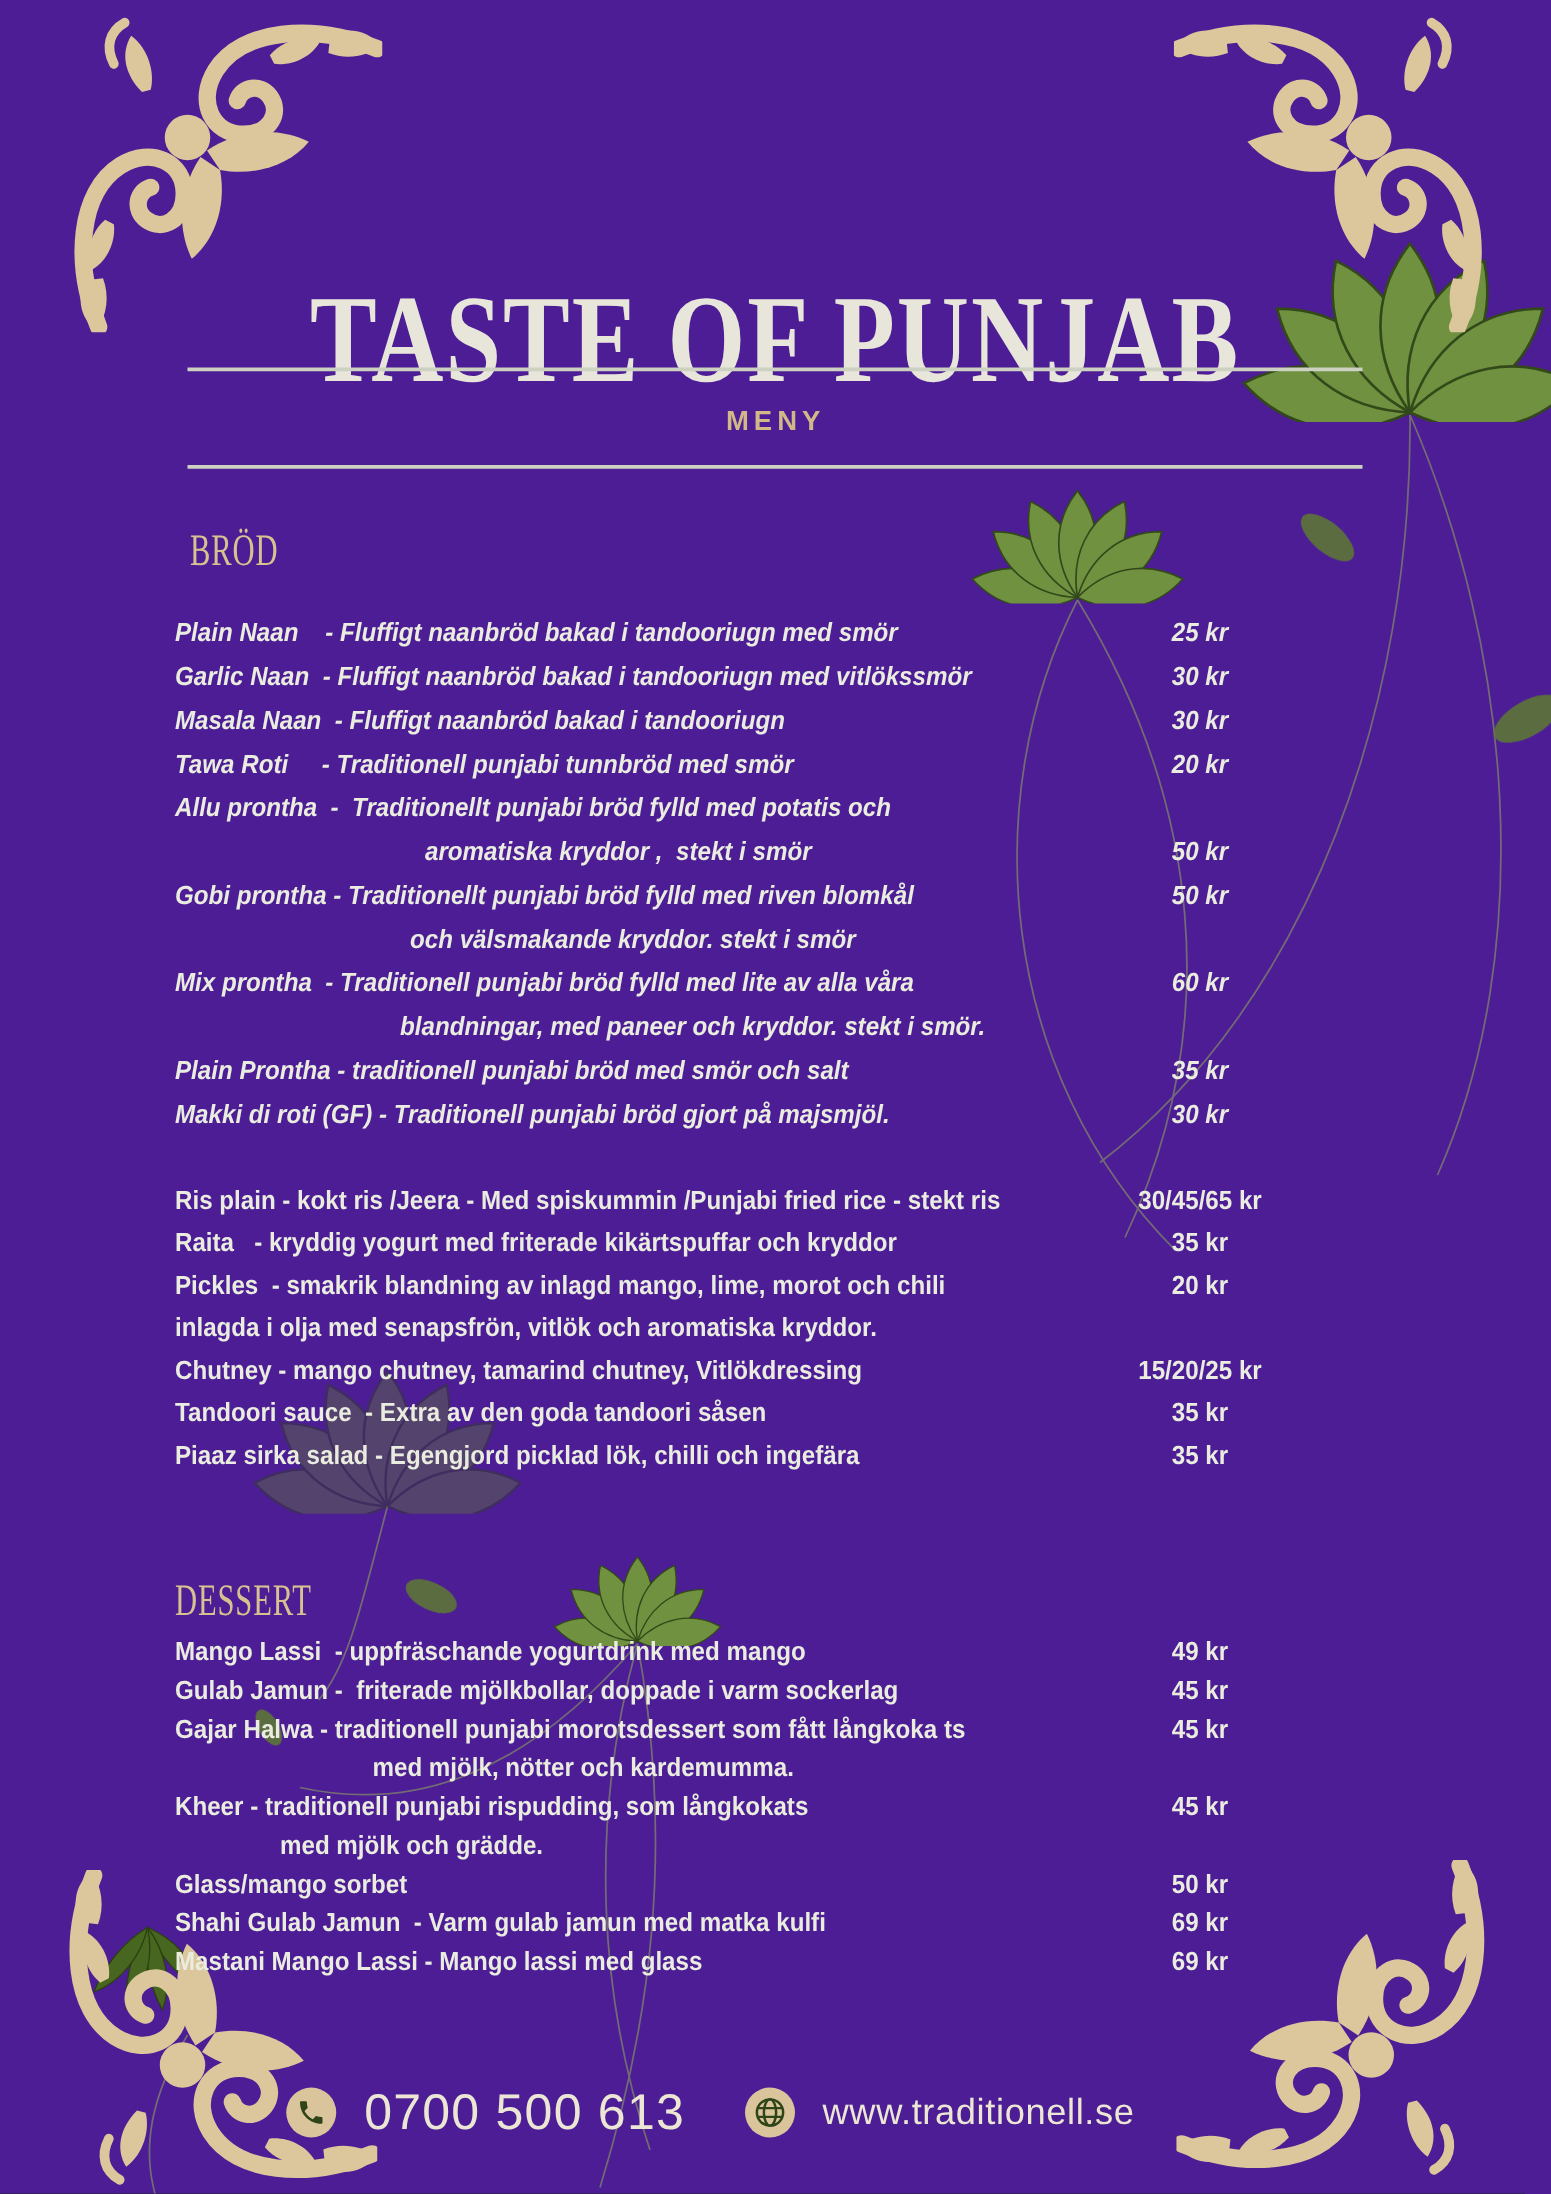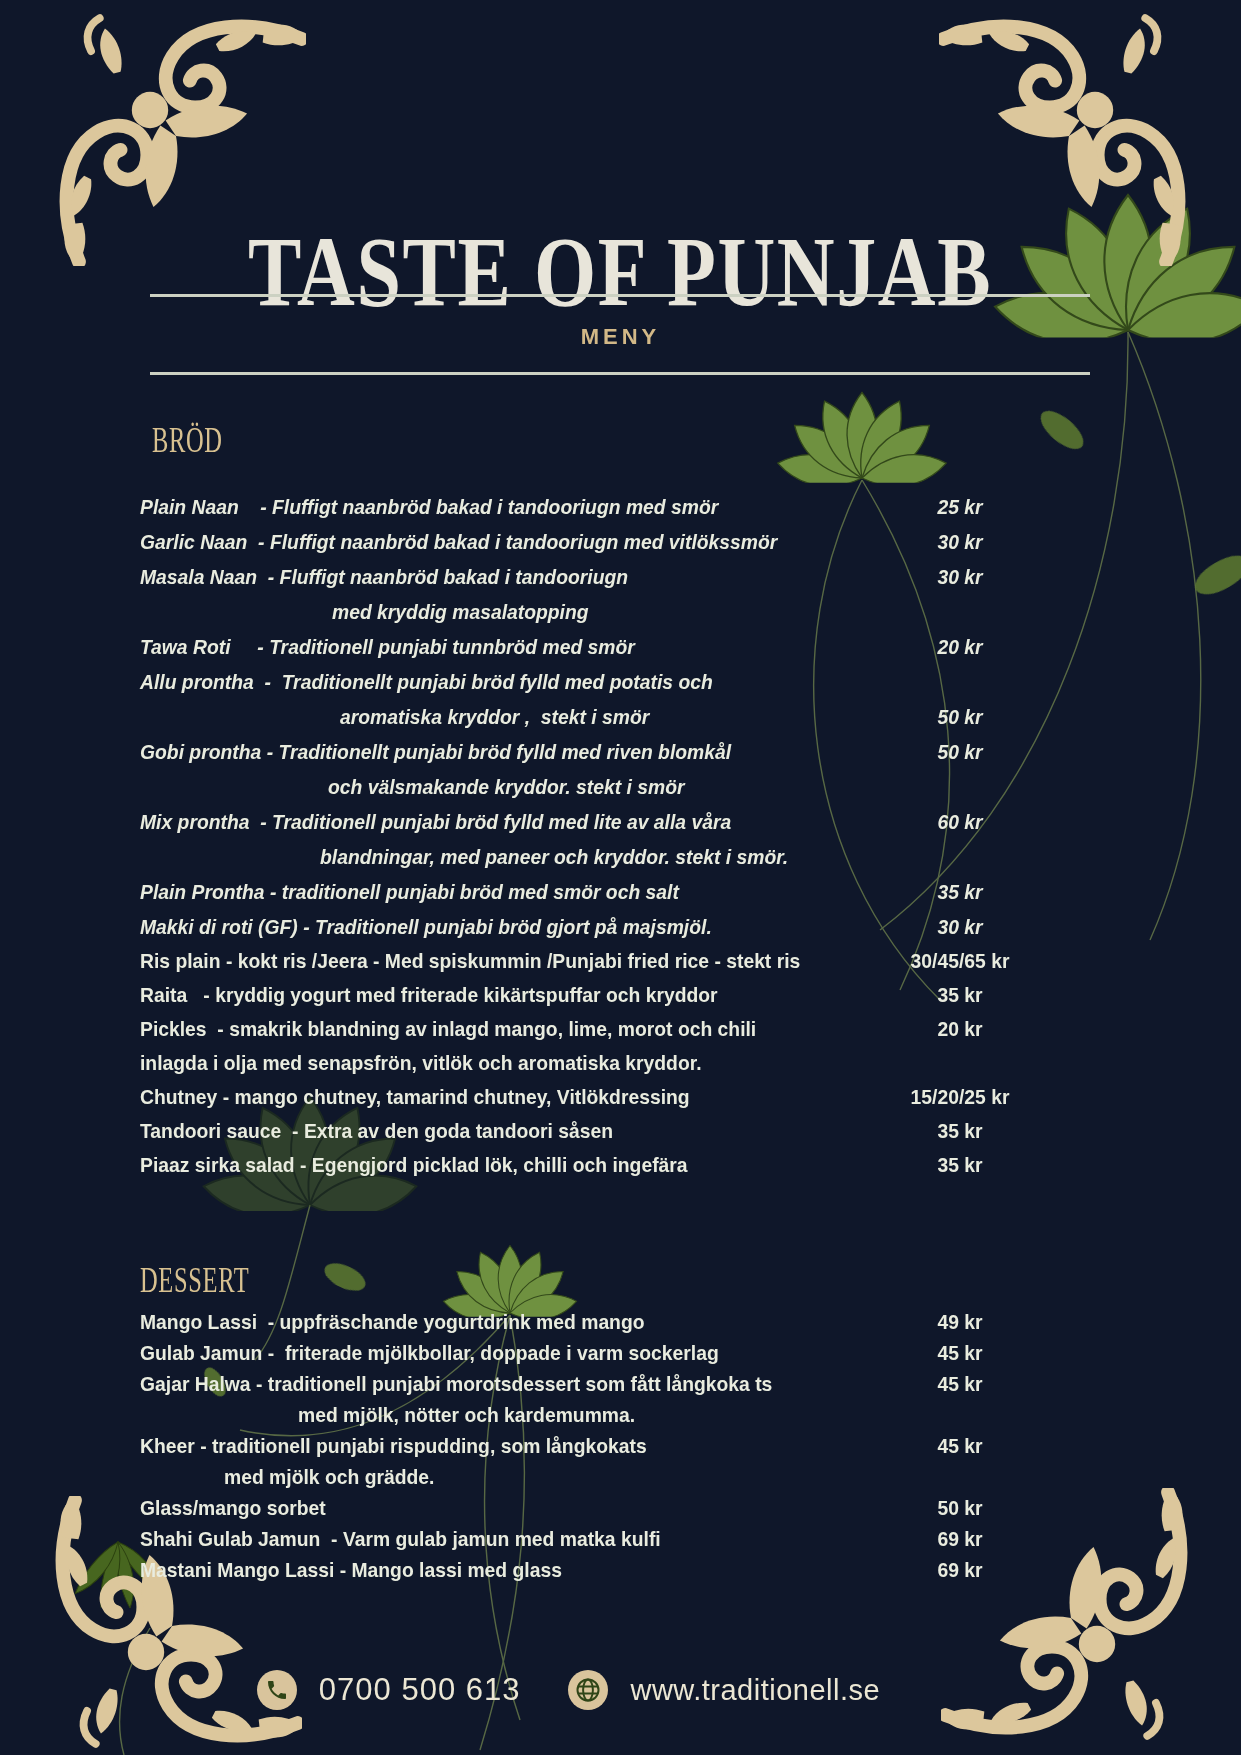--- a/index.html
+++ b/index.html
@@ -1,18 +1,18 @@
 <!DOCTYPE html>
 <html><head>
 <meta charset="utf-8">
 <style>
   html,body{margin:0;padding:0;background:#1c2a0c;}
   .page{
     position:relative;width:1241px;height:1755px;margin:0 auto;
-    background:#0f172a;overflow:hidden;
+    background:#4c1d95;overflow:hidden;
     font-family:"Liberation Sans",sans-serif;color:#e9ecdf;
   }
   svg{display:block;}
   .deco{position:absolute;inset:0;pointer-events:none;}
   .corner{position:absolute;width:260px;height:260px;color:#dcc79c;pointer-events:none;}
   .corner.tl{left:46px;top:6px;}
   .corner.tr{right:42px;top:6px;transform:scaleX(-1);}
   .corner.bl{left:42px;top:1496px;transform:scaleY(-1);}
   .corner.br{right:40px;top:1488px;transform:scale(-1,-1);}
 
@@ -41,21 +41,21 @@
   .line{position:relative;padding-right:150px;white-space:nowrap;}
   .line .txt{display:inline-block;transform:scaleX(.92);transform-origin:0 50%;white-space:pre;}
   .line .price{position:absolute;right:0;top:0;width:140px;text-align:center;
     transform:scaleX(.92);white-space:pre;}
 
   .footer{position:absolute;top:1660px;left:0;width:100%;height:60px;
     display:flex;align-items:center;justify-content:center;gap:22px;
     transform:translateX(-52px);color:#ece7d4;}
   .badge{width:40px;height:40px;border-radius:50%;background:#d9c49c;
     display:flex;align-items:center;justify-content:center;flex:none;}
-  .phone-num{font-size:31px;font-weight:400;letter-spacing:1px;margin-right:26px;}
+  .phone-num{font-size:40px;font-weight:400;letter-spacing:1px;margin-right:26px;}
   .site{font-size:29px;font-weight:400;letter-spacing:.5px;}
 </style>
 </head>
 <body>
 
 <div class="page">
 
   <svg width="0" height="0" style="position:absolute" aria-hidden="true">
     <defs>
       <symbol id="flourish" viewBox="0 0 300 300">
@@ -155,24 +155,20 @@
         <span class="price">30 kr</span>
       </div>
 
     </div>
 
     <div class="row">
       <div class="line l1">
         <span class="txt">Masala Naan  - Fluffigt naanbröd bakad i tandooriugn</span>
         <span class="price">30 kr</span>
       </div>
-      <div class="line l2" style="padding-left: 192px;">
-        <span class="txt">med kryddig masalatopping</span>
-        <span class="price"></span>
-      </div>
     </div>
 
     <div class="row">
       <div class="line l1">
         <span class="txt">Tawa Roti     - Traditionell punjabi tunnbröd med smör</span>
         <span class="price">20 kr</span>
       </div>
 
     </div>
 

